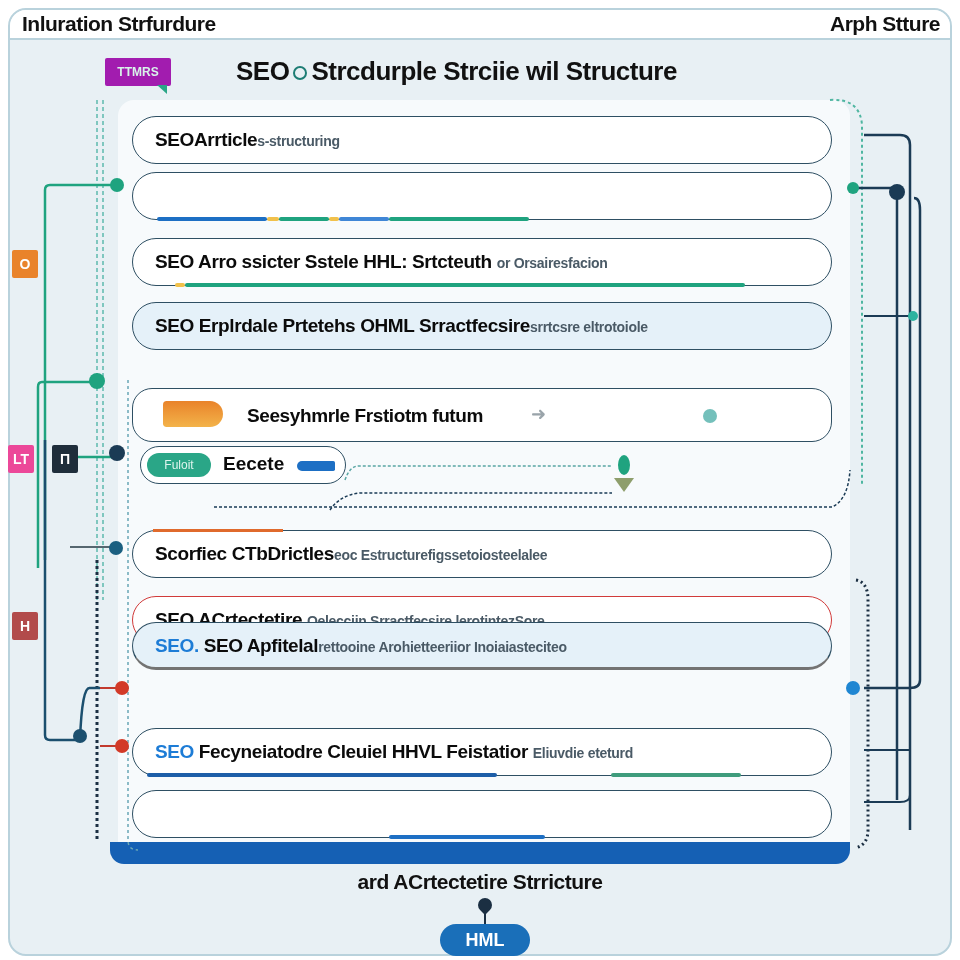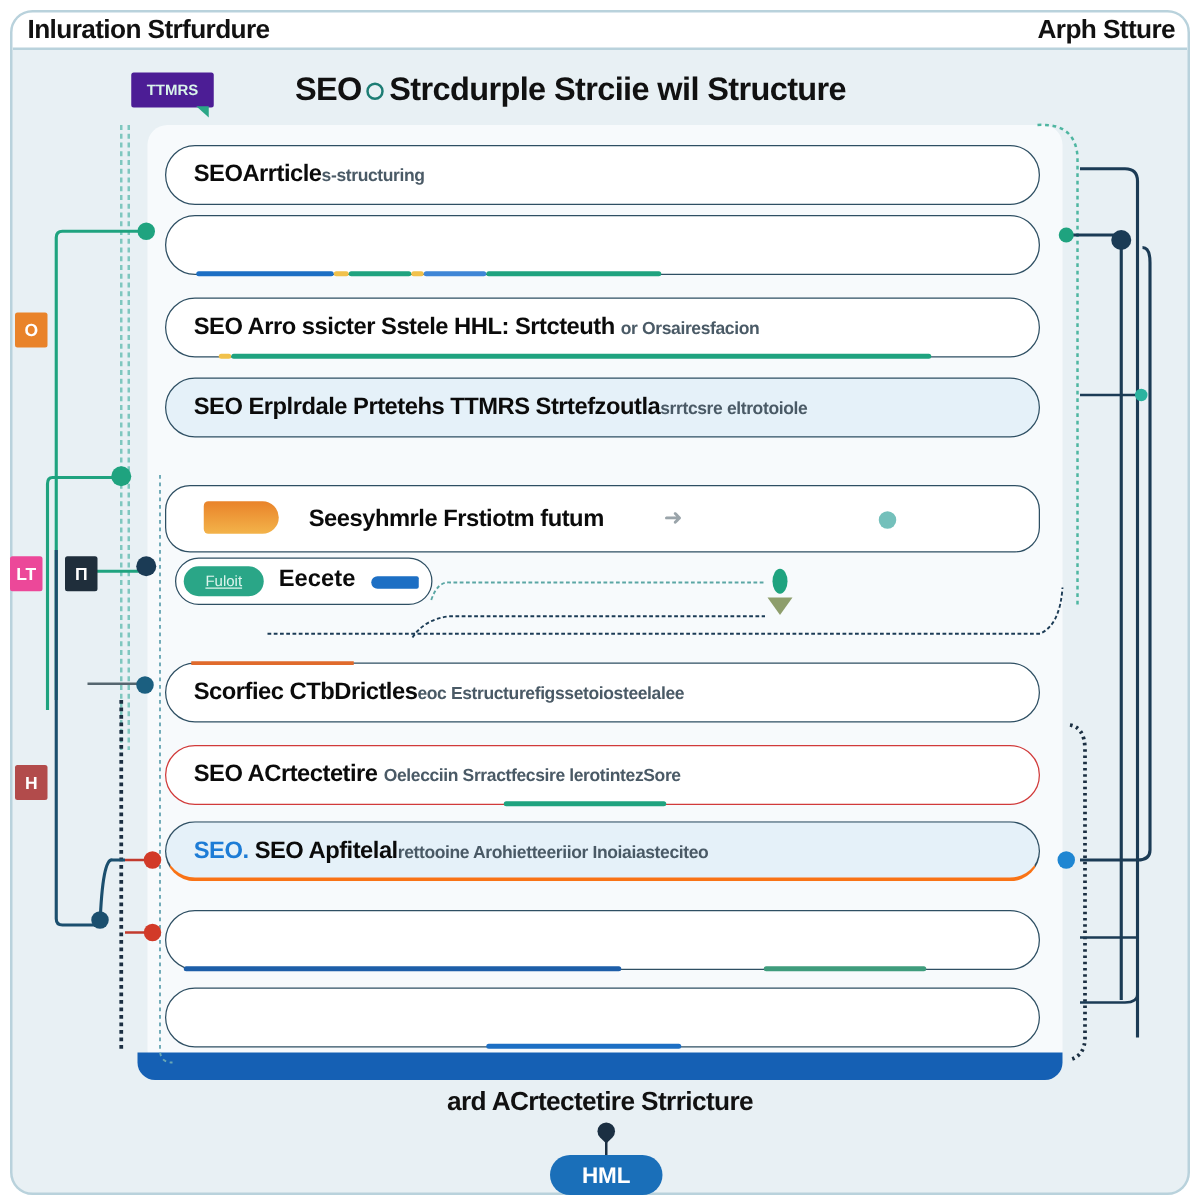--- a/index.html
+++ b/index.html
@@ -1,21 +1,21 @@
 <!DOCTYPE html>
 <html><head>
 <meta charset="utf-8">
 <style>
   html,body{margin:0;padding:0;}
   body{width:960px;height:960px;background:#ffffff;position:relative;overflow:hidden;font-family:"Liberation Sans",sans-serif;}
   .frame{position:absolute;left:8px;top:8px;width:940px;height:944px;border:2px solid #b9d2dc;border-radius:18px;background:#e8f0f4;overflow:hidden;}
   .topbar{position:absolute;left:0;top:0;width:940px;height:28px;background:#ffffff;border-bottom:2px solid #b9d2dc;}
   .top-left{position:absolute;left:12px;top:2px;font-size:21px;font-weight:bold;color:#111;letter-spacing:-0.5px;}
   .top-right{position:absolute;right:10px;top:2px;font-size:21px;font-weight:bold;color:#111;letter-spacing:-0.5px;text-align:right;}
-  .badge-tag{position:absolute;left:105px;top:58px;width:66px;height:28px;background:#4c1d95;color:#d8f3ea;font-size:12px;font-weight:bold;display:flex;align-items:center;justify-content:center;border-radius:2px;}
+  .badge-tag{position:absolute;left:105px;top:58px;width:66px;height:28px;background:#a21caf;color:#d8f3ea;font-size:12px;font-weight:bold;display:flex;align-items:center;justify-content:center;border-radius:2px;}
   .badge-tag:after{content:"";position:absolute;right:4px;bottom:-8px;border-left:10px solid transparent;border-top:9px solid #2aa687;}
   .main-title{position:absolute;left:236px;top:56px;font-size:26px;font-weight:bold;color:#111;letter-spacing:-0.5px;}
   .title-dot{display:inline-block;width:10px;height:10px;border:2px solid #1d7d74;border-radius:50%;margin:0 4px;vertical-align:middle;}
   .panel{position:absolute;left:118px;top:100px;width:732px;height:756px;background:#f7fafc;border-radius:16px;}
   .panel-bottom{position:absolute;left:110px;top:842px;width:740px;height:22px;background:#1560b4;border-radius:0 0 14px 14px;}
   .row{position:absolute;left:132px;width:700px;height:48px;background:#fff;border:1.5px solid #2e4f63;border-radius:24px;box-sizing:border-box;}
   .row.tint{background:#e5f1f9;}
   .row.red{border-color:#d13a3a;}
   .row .lbl{position:absolute;left:22px;top:12px;font-size:19px;font-weight:bold;color:#0b0b0b;white-space:nowrap;letter-spacing:-0.4px;}
   .row .sub{font-size:14px;color:#4a5a66;font-weight:bold;letter-spacing:-0.3px;}
@@ -116,51 +116,52 @@
   <div class="bar" style="left:256px;width:140px;background:#1fa37f;"></div>
 </div>
 
 <div class="row" style="top:238px;">
   <span class="lbl"><span>SEO Arro ssicter Sstele HHL: Srtcteuth</span> <span class="sub">or Orsairesfacion</span></span>
   <div class="bar" style="left:42px;width:10px;background:#f1c14b;"></div>
   <div class="bar" style="left:52px;width:560px;background:#1fa37f;"></div>
 </div>
 
 <div class="row tint" style="top:302px;">
-  <span class="lbl"><span>SEO Erplrdale Prtetehs TTMRS Strtefzoutla</span><span class="sub">srrtcsre eltrotoiole</span></span>
+  <span class="lbl"><span>SEO Erplrdale Prtetehs OHML Srractfecsire</span><span class="sub">srrtcsre eltrotoiole</span></span>
 </div>
 
 <div class="row" style="top:376px;height:54px;border-radius:20px;margin-top:12px;">
   <div style="position:absolute;left:30px;top:12px;width:60px;height:26px;background:linear-gradient(#e9832a,#f3b34a);border-radius:4px 14px 14px 4px;"></div>
   <span class="lbl" style="left:114px;top:16px;">Seesyhmrle Frstiotm futum</span>
   <span style="position:absolute;left:398px;top:14px;font-size:18px;color:#9aa4aa;">➜</span>
   <span style="position:absolute;left:570px;top:20px;width:14px;height:14px;border-radius:50%;background:#74c0bb;"></span>
 </div>
 
 <div style="position:absolute;left:140px;top:446px;width:206px;height:38px;background:#fff;border:1.5px solid #2e4f63;border-radius:20px;box-sizing:border-box;">
-  <span style="position:absolute;left:6px;top:6px;width:64px;height:24px;background:#2aa687;color:#dff5ee;font-size:12px;border-radius:12px;display:flex;align-items:center;justify-content:center;text-decoration:underline;">Fuloit</span>
+  <span style="position:absolute;left:6px;top:6px;width:64px;height:24px;background:#2aa687;color:#dff5ee;font-size:12px;border-radius:12px;display:flex;align-items:center;justify-content:center;">Fuloit</span>
   <span class="lbl" style="position:absolute;left:82px;top:6px;font-size:19px;font-weight:bold;color:#0b0b0b;">Eecete</span>
   <span style="position:absolute;left:156px;top:14px;width:38px;height:10px;background:#1d6fc4;border-radius:6px 2px 2px 6px;"></span>
 </div>
 
 <div class="row" style="top:530px;">
   <div style="position:absolute;left:20px;top:-2px;width:130px;height:3px;background:#e06a2c;"></div>
   <span class="lbl"><span>Scorfiec CTbDrictles</span><span class="sub">eoc Estructurefigssetoiosteelalee</span></span>
 </div>
 
 <div class="row red" style="top:596px;">
   <span class="lbl"><span>SEO ACrtectetire</span> <span class="sub">Oelecciin Srractfecsire lerotintezSore</span></span>
   <div class="bar" style="left:270px;width:130px;background:#1fa37f;"></div>
 </div>
 
-<div class="row tint" style="top:657px;border-bottom:3px solid #f97316;">
+<div class="row tint" style="top:622px;border-bottom:3px solid #737373;">
   <span class="lbl"><span class="seo-blue">SEO.</span> <span>SEO Apfitelal</span><span class="sub">rettooine Arohietteeriior Inoiaiasteciteo</span></span>
 </div>
 
 <div class="row" style="top:728px;">
+  <span class="lbl"><span class="seo-blue">SEO</span> <span>Fecyneiatodre Cleuiel HHVL Feistatior</span> <span class="sub">Eliuvdie eteturd</span></span>
   <div class="bar" style="left:14px;width:350px;background:#1d5ea8;"></div>
   <div class="bar" style="left:478px;width:130px;background:#3f9c7c;"></div>
 </div>
 
 <div class="row" style="top:790px;">
   <div class="bar" style="left:256px;width:156px;background:#1d6fc4;"></div>
 </div>
 
 <div class="footer-text">ard ACrtectetire Strricture</div>
 <div class="pin-stem"></div>

